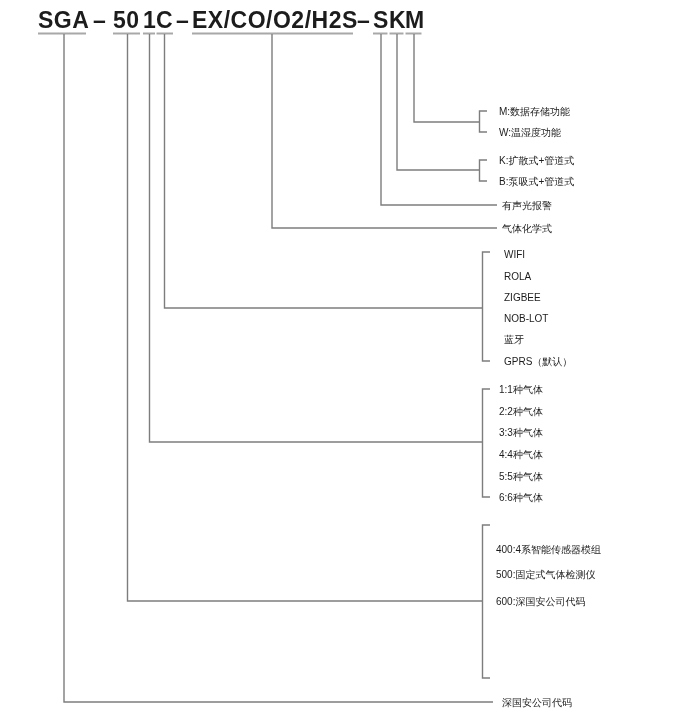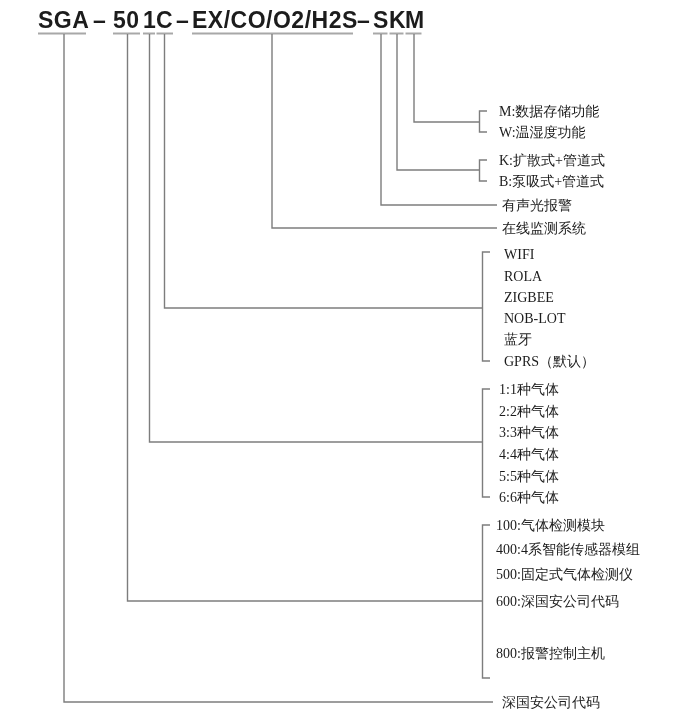--- a/index.html
+++ b/index.html
@@ -6,22 +6,22 @@
   body{width:673px;height:719px;position:relative;overflow:hidden;
        font-family:"Liberation Sans",sans-serif;}
   .diagram{position:absolute;left:16px;top:0;width:673px;height:522px;}
   .lines-svg{position:absolute;left:0;top:0;}
   .u{stroke:var(--color-underline,#a8a8a8);stroke-width:2;fill:none;}
   .c{stroke:var(--color-line,#7d7d7d);stroke-width:1.4;fill:none;}
   .seg{position:absolute;top:9px;font-family:"Liberation Sans",sans-serif;
        font-weight:700;font-size:23px;line-height:22px;
        color:var(--color-text,#1c1c1c);white-space:pre;letter-spacing:.5px;}
   .lbl{position:absolute;transform:translateY(-50%);
-       font-family:Liberation Serif, serif;
-       font-size:14px;line-height:17px;color:var(--color-text,#1c1c1c);
+       font-family:Liberation Sans, sans-serif;
+       font-size:10px;line-height:17px;color:var(--color-text,#1c1c1c);
        white-space:pre;}
 </style>
 </head>
 <body>
 
 <div class="diagram">
 
   <svg class="lines-svg" width="673" height="719" viewBox="0 0 673 719">
 
     <path class="u" d="M22 33.5 H70"></path>
@@ -69,36 +69,34 @@
     <span class="seg" style="left:389px">M</span>
   </div>
 
   <div class="lbl" style="left:483px;top:111px">M:数据存储功能</div>
   <div class="lbl" style="left:483px;top:132px">W:温湿度功能</div>
 
   <div class="lbl" style="left:483px;top:181px">B:泵吸式+管道式</div>
   <div class="lbl" style="left:483px;top:160px">K:扩散式+管道式</div>
 
   <div class="lbl" style="left:486px;top:205px">有声光报警</div>
-  <div class="lbl" style="left:486px;top:228px">在线监测系统</div>
+  <div class="lbl" style="left:486px;top:228px">气体化学式</div>
 
   <div class="lbl" style="left:488px;top:254px">WIFI</div>
   <div class="lbl" style="left:488px;top:276px">ROLA</div>
   <div class="lbl" style="left:488px;top:297px">ZIGBEE</div>
   <div class="lbl" style="left:488px;top:318px">NOB-LOT</div>
   <div class="lbl" style="left:488px;top:339px">蓝牙</div>
   <div class="lbl" style="left:488px;top:361px">GPRS（默认）</div>
 
   <div class="lbl" style="left:483px;top:389px">1:1种气体</div>
   <div class="lbl" style="left:483px;top:411px">2:2种气体</div>
   <div class="lbl" style="left:483px;top:432px">3:3种气体</div>
   <div class="lbl" style="left:483px;top:454px">4:4种气体</div>
   <div class="lbl" style="left:483px;top:476px">5:5种气体</div>
   <div class="lbl" style="left:483px;top:497px">6:6种气体</div>
 
-  <div class="lbl" style="left:480px;top:525px">100:气体检测模块</div>
   <div class="lbl" style="left:480px;top:549px">400:4系智能传感器模组</div>
   <div class="lbl" style="left:480px;top:574px">500:固定式气体检测仪</div>
   <div class="lbl" style="left:480px;top:601px">600:深国安公司代码</div>
-  <div class="lbl" style="left:480px;top:653px">800:报警控制主机</div>
 
   <div class="lbl" style="left:486px;top:702px">深国安公司代码</div>
 </div>
 
 </body></html>

